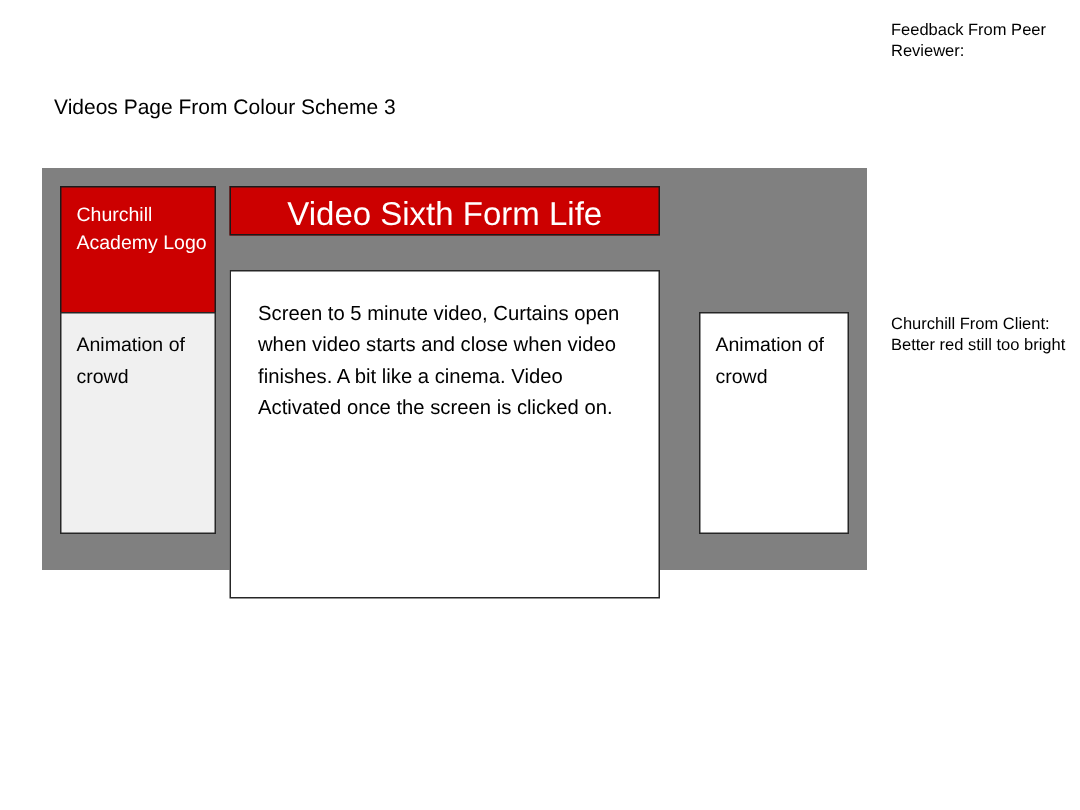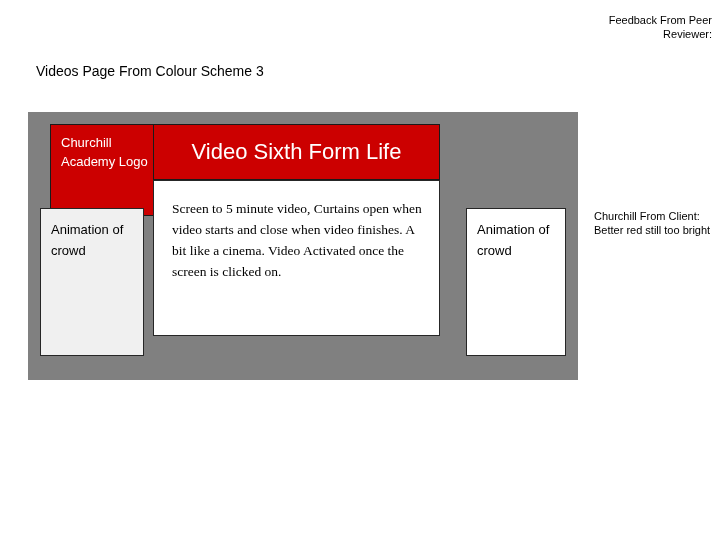--- a/index.html
+++ b/index.html
@@ -64,55 +64,53 @@
 
   
   #logo-panel {
     left: 12px;
     top: 12px;
     width: 104px;
     height: 92px;
     padding: 8px 0 0 10px;
     font-size: 13px;
     line-height: 19px;
-    margin-left: 10px;
   }
 
   #left-animation-panel {
     left: 12px;
     top: 96px;
     width: 104px;
     height: 148px;
     padding: 10px 0 0 10px;
     font-size: 13px;
     line-height: 21px;
   }
 
   
   #video-heading-panel {
     left: 125px;
     top: 12px;
     width: 287px;
-    height: 56px;
+    height: 33px;
     display: flex;
-    align-items: center;
+    align-items: flex-end;
     justify-content: center;
     font-size: 22px;
     line-height: 26px;
   }
 
   #video-description-panel {
     left: 125px;
     top: 68px;
     width: 287px;
-    height: 156px;
+    height: 219px;
     padding: 17px 16px 0 18px;
     font-size: 13.5px;
     line-height: 21px;
-    font-family: Liberation Serif, serif;
   }
 
   
   #back-home-panel {
     left: 438px;
     top: 12px;
     width: 100px;
     height: 74px;
     padding: 8px 0 0 10px;
     font-size: 13px;
@@ -132,21 +130,21 @@
   
   .feedback-block {
     position: absolute;
     left: 594px;
     width: 118px;
     font-size: 11px;
     line-height: 13.6px;
     color: #000000;
   }
 
-  #peer-feedback { top: 14px; text-align: right; }
+  #peer-feedback { top: 14px; }
   #client-feedback { top: 210px; }
 
   .feedback-label { display: block; }
   .feedback-body  { display: block; }
 </style>
 </head>
 <body>
 
 <div id="slide-title">Videos Page From Colour Scheme 3</div>
 

